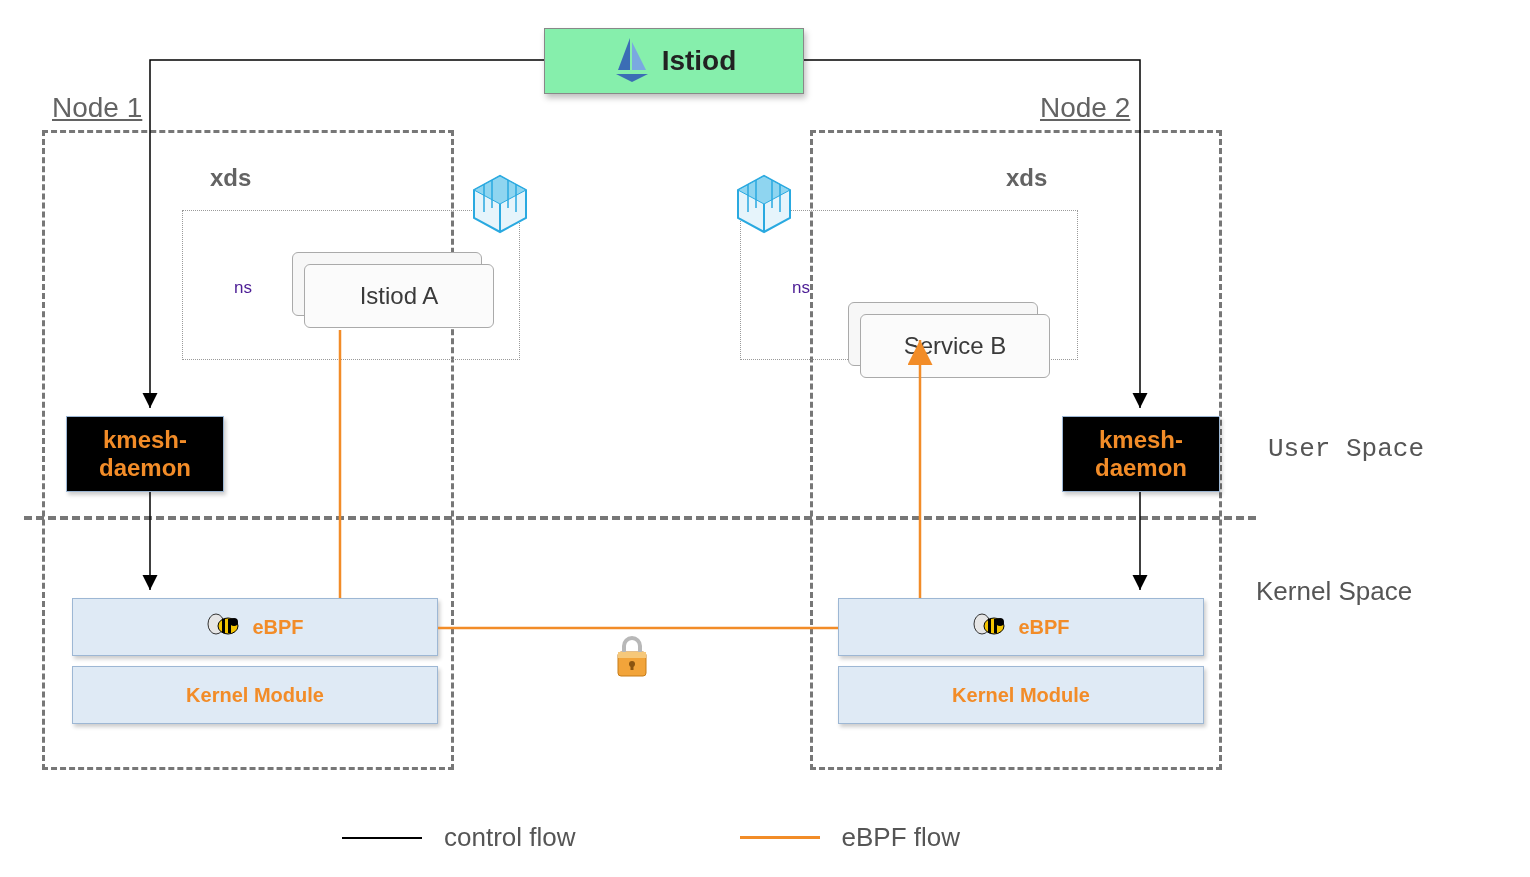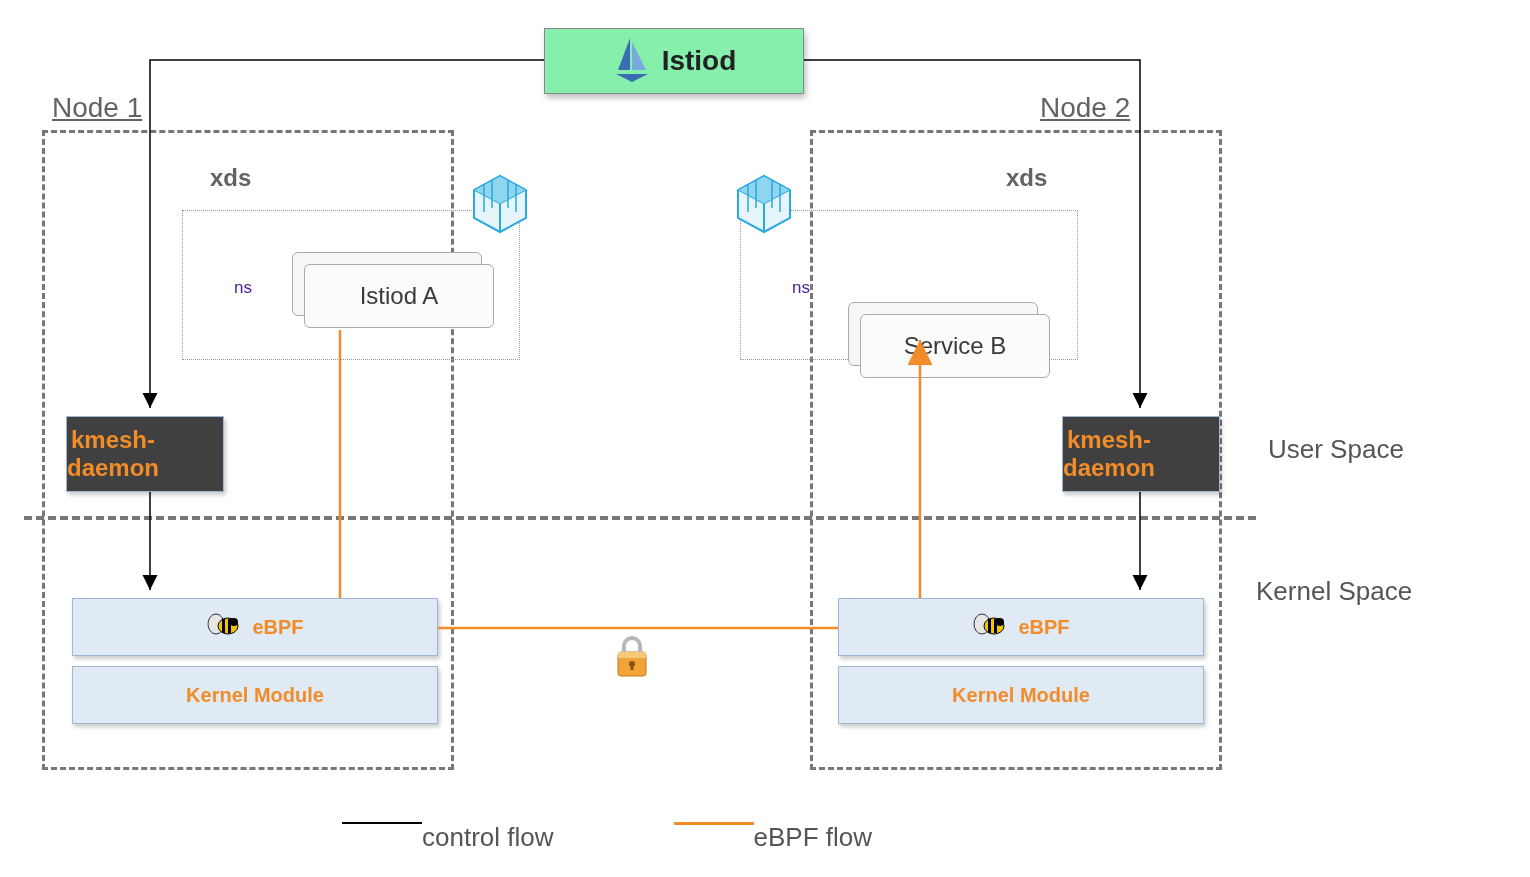--- a/index.html
+++ b/index.html
@@ -71,24 +71,24 @@
     display: flex; align-items: center; justify-content: center;
     font-size: 24px; color: #3a3a3a;
   }
   .svc-card.back { left: 0; top: 0; }
   .svc-card.front { left: 12px; top: 12px; background: #fbfbfb; }
 
   
   .kmesh-box {
     position: absolute;
     width: 158px; height: 76px;
-    background: #404040;
+    background: #000000;
     border: 1px solid #9db7d4;
     box-shadow: 2px 3px 4px rgba(0,0,0,0.2);
-    display: flex; align-items: center; justify-content: flex-start;
+    display: flex; align-items: center; justify-content: center;
     text-align: center;
   }
   .kmesh-box span { font-size: 24px; font-weight: 700; color: #f28c28; line-height: 1.15; }
 
   
   .ebpf-box, .km-box {
     position: absolute;
     width: 366px; height: 58px;
     background: #dfeaf5;
     border: 1px solid #9db7d4;
@@ -101,21 +101,21 @@
   .space-divider {
     position: absolute;
     left: 24px; top: 516px;
     width: 1232px;
     border-top: 4px dashed #777;
     z-index: 2;
   }
   .space-label { position: absolute; font-size: 26px; color: #555; }
 
   
-  .legend { position: absolute; left: 342px; top: 822px; display: flex; }
+  .legend { position: absolute; left: 342px; top: 822px; display: flex; align-items: center; gap: 22px; }
   .legend-line { width: 80px; height: 0; border-top: 2px solid; }
   .legend-text { font-size: 26px; color: #555; }
 
   
   svg.overlay { position: absolute; left: 0; top: 0; width: 1530px; height: 877px; pointer-events: none; z-index: 3; }
 
   
   .k8s-icon { position: absolute; width: 64px; height: 64px; z-index: 6; }
 </style>
 </head>
@@ -213,21 +213,21 @@
       <polygon points="32,4 58,18 32,32 6,18" fill="#8fd5f0" stroke="#29a9e0" stroke-width="1"></polygon>
       <line x1="32" y1="32" x2="32" y2="60" stroke="#29a9e0" stroke-width="2"></line>
       <line x1="16" y1="12" x2="16" y2="40" stroke="#29a9e0" stroke-width="1.5"></line>
       <line x1="24" y1="8" x2="24" y2="36" stroke="#29a9e0" stroke-width="1.5"></line>
       <line x1="40" y1="8" x2="40" y2="36" stroke="#29a9e0" stroke-width="1.5"></line>
       <line x1="48" y1="12" x2="48" y2="40" stroke="#29a9e0" stroke-width="1.5"></line>
     </svg>
   </div>
 
   <div class="space-divider"></div>
-  <div class="space-label" style="left:1268px; top:434px;">User  Space</div>
+  <div class="space-label" style="left:1268px; top:434px;font-family:Liberation Mono, monospace;">User  Space</div>
   <div class="space-label" style="left:1256px; top:576px;">Kernel Space</div>
 
   <div style="position:absolute; left:614px; top:634px; z-index:6;">
     <svg width="36" height="44" viewBox="0 0 36 44">
       <rect x="4" y="18" width="28" height="24" rx="3" fill="#f2a43a" stroke="#c77c18" stroke-width="1"></rect>
       <rect x="4" y="18" width="28" height="6" fill="#f6c87a"></rect>
       <path d="M10 18 v-6 a8 8 0 0 1 16 0 v6" fill="none" stroke="#b8b8b8" stroke-width="4"></path>
       <circle cx="18" cy="30" r="3" fill="#8a5410"></circle>
       <rect x="16.5" y="30" width="3" height="6" fill="#8a5410"></rect>
     </svg>

